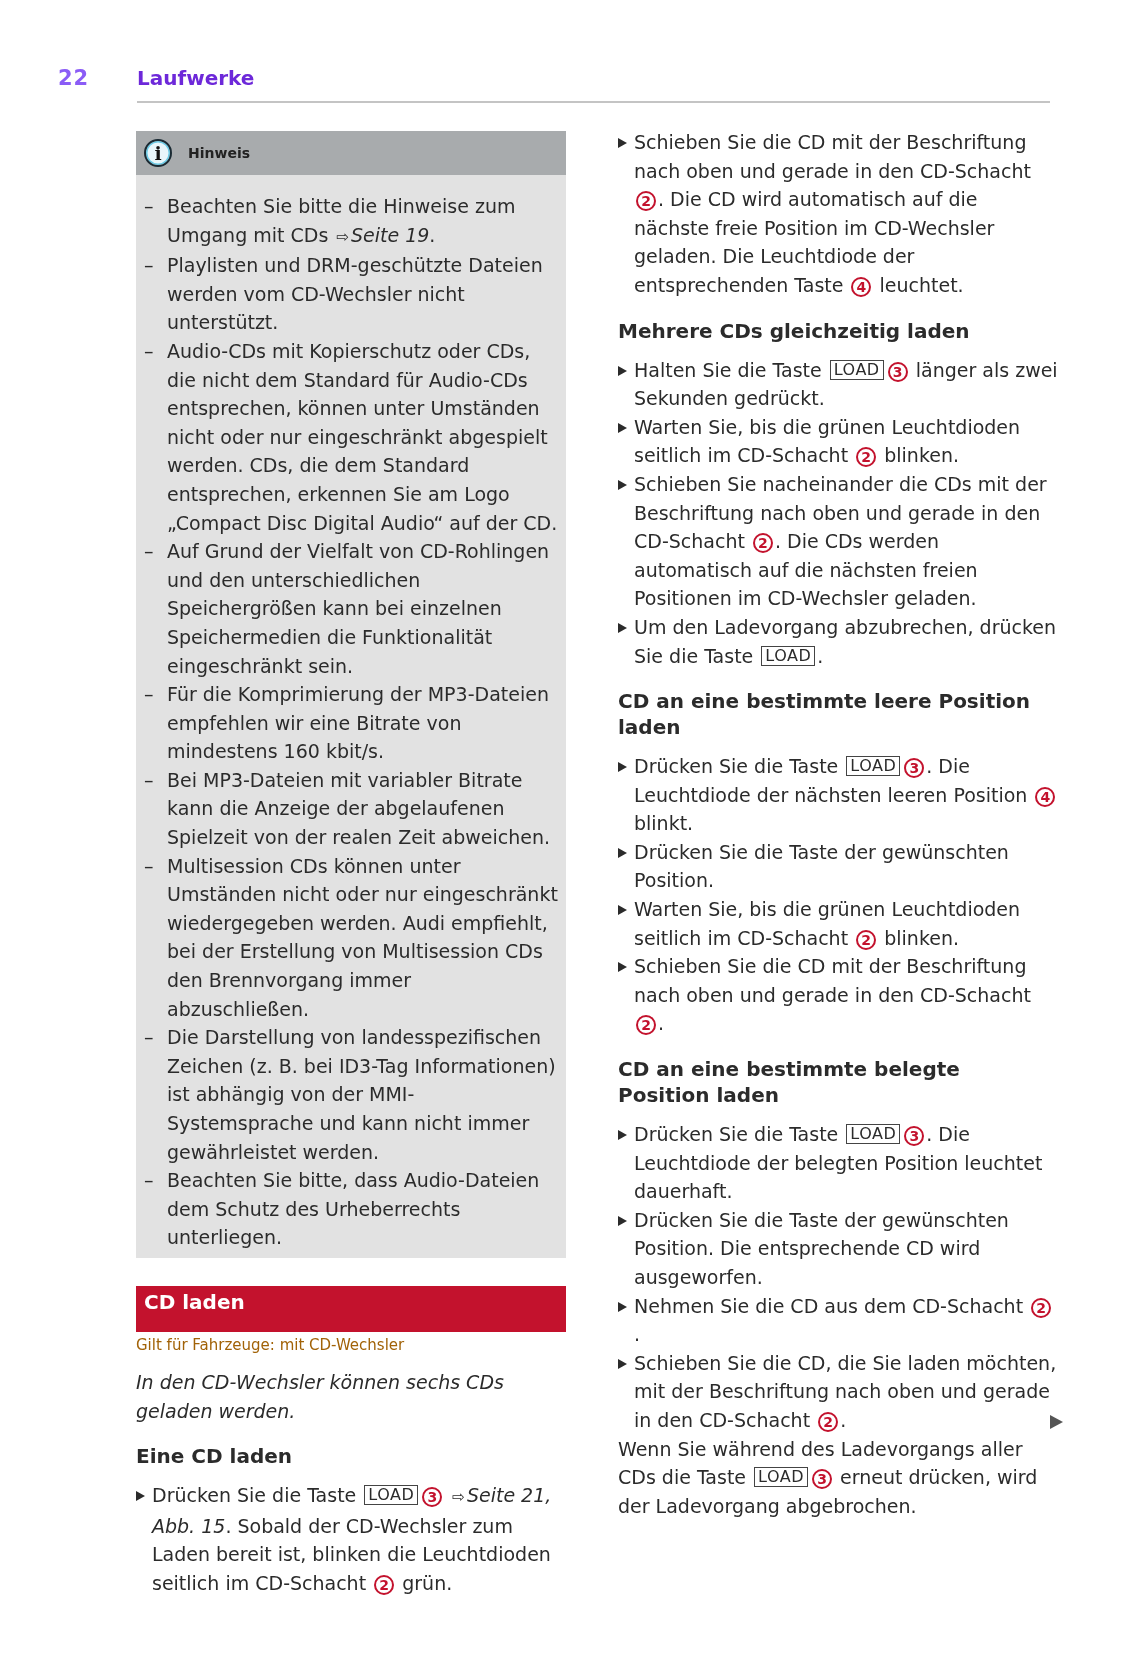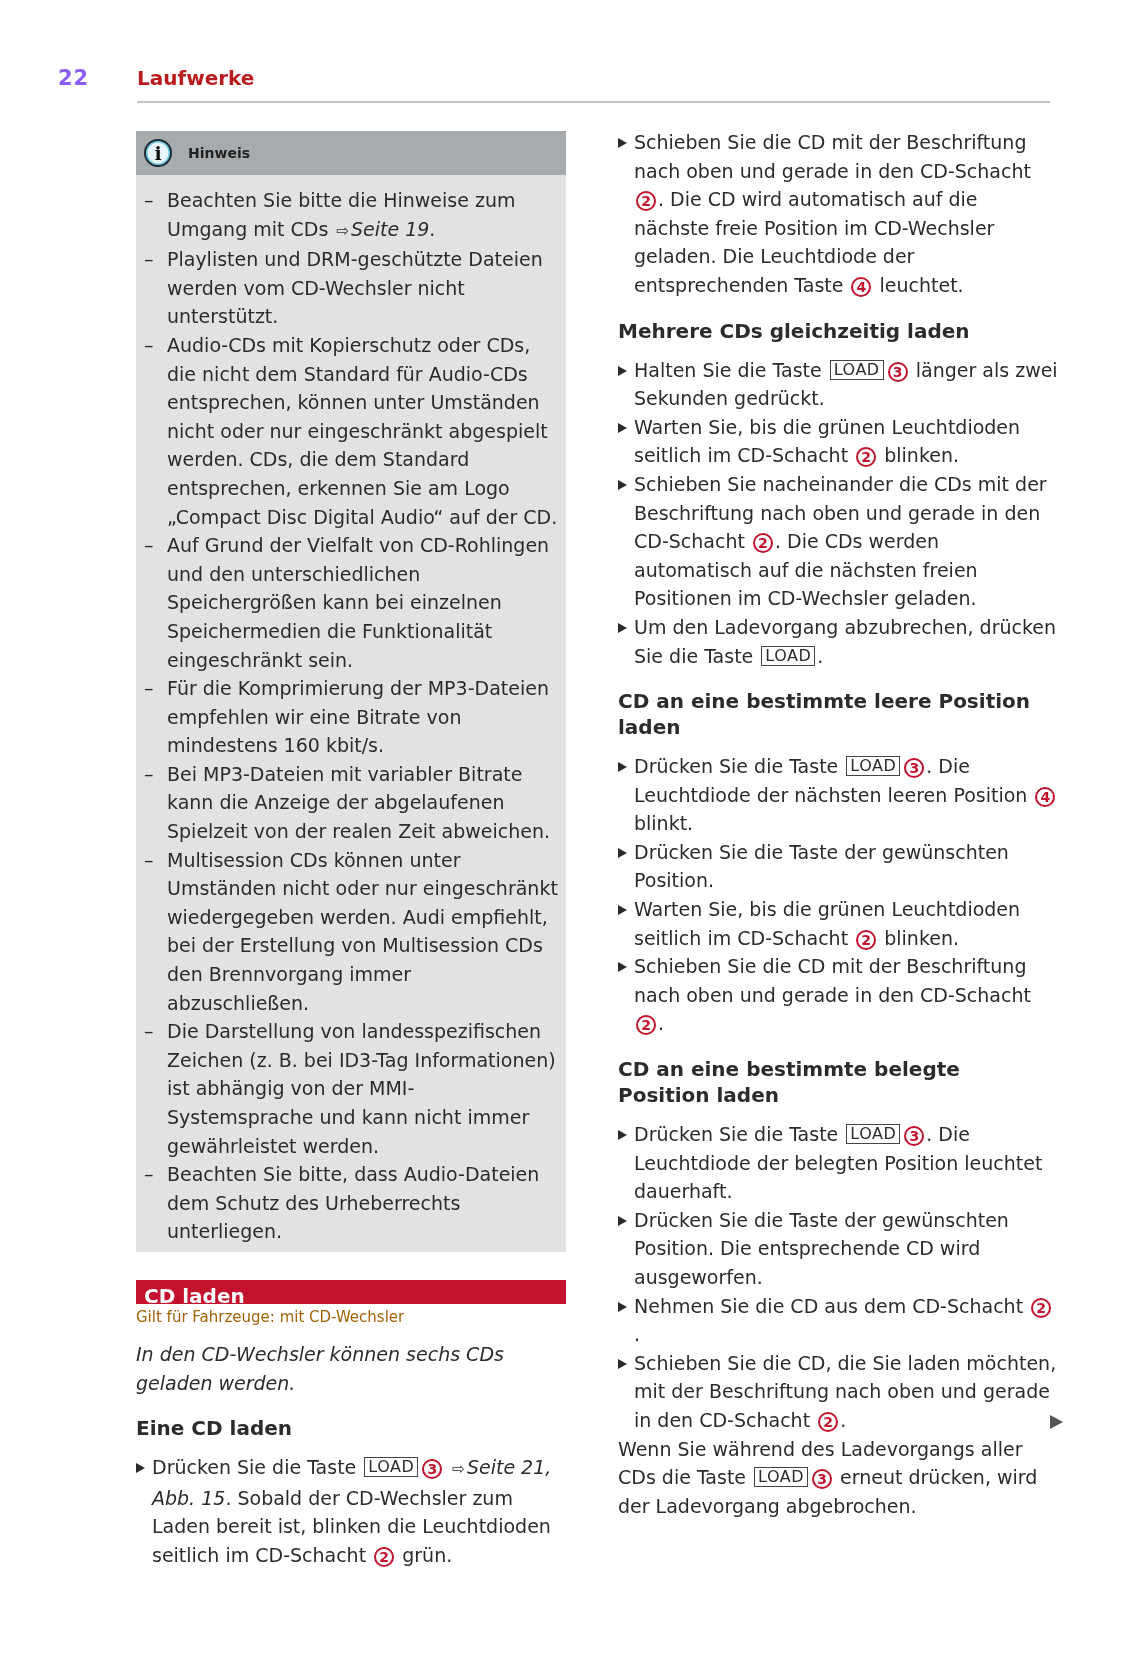--- a/index.html
+++ b/index.html
@@ -2,56 +2,56 @@
 <html><head>
 <meta charset="utf-8">
 <style>
   html, body { margin: 0; padding: 0; background: #ffffff; }
   body {
     width: 1142px; height: 1654px; position: relative; overflow: hidden;
     font-family: "DejaVu Sans", sans-serif; color: #2b2b2b;
   }
   .header { position: absolute; left: 58px; top: 66px; width: 992px; }
   .page-num { position: absolute; left: 0; top: 0; font-size: 21px; font-weight: bold; letter-spacing: 1px; color: #8b5cf6; }
-  .chapter { position: absolute; left: 79px; top: 0; font-size: 20px; font-weight: bold; color: #b91c1c; }
+  .chapter { position: absolute; left: 79px; top: 0; font-size: 20px; font-weight: bold; color: #6d28d9; }
   .header-rule { position: absolute; left: 79px; top: 35px; width: 913px; height: 2px; background: #c4c4c4; }
 
   .col { position: absolute; font-size: 19px; line-height: 28.6px; }
   .col-left { left: 136px; top: 131px; width: 430px; }
   .col-right { left: 618px; top: 128px; width: 440px; }
 
   .note-box { background: #e2e2e2; width: 430px; padding-bottom: 6px; }
   .note-head { background: #a8abad; height: 44px; display: flex; align-items: center; padding-left: 8px; }
   .info-icon {
     width: 28px; height: 28px; border-radius: 50%; border: 2.5px solid #1a2a33;
     background: #e8f6fb; box-shadow: 0 0 0 1.5px #6ccbe6 inset;
     display: flex; align-items: center; justify-content: center;
     font-family: "DejaVu Serif", serif; font-weight: bold; font-size: 19px; color: #111;
     box-sizing: border-box;
   }
   .note-title { margin-left: 16px; font-size: 14px; font-weight: bold; color: #222; }
-  .note-list { list-style: none; margin: 0; padding: 11px 8px 0 8px; }
+  .note-list { list-style: none; margin: 0; padding: 17px 8px 0 8px; }
   .note-list li { position: relative; padding-left: 23px; }
   .note-list li::before { content: "–"; position: absolute; left: 0; top: 0; }
 
   .ref-arrow { font-size: 15px; margin: 0 2px; }
   .it { font-style: italic; }
   .key {
     display: inline-block; border: 1.5px solid #444; padding: 0 3px; line-height: 18px;
     font-size: 16px; letter-spacing: 0.5px; vertical-align: 2px; margin: 0 2px;
   }
   .num {
     display: inline-block; width: 20px; height: 20px; border: 2px solid #c3122d; border-radius: 50%;
     color: #c3122d; font-weight: bold; font-size: 14px; line-height: 20px; text-align: center;
     box-sizing: border-box; line-height: 16px; vertical-align: 0px; margin: 0 2px;
   }
 
   .section-bar {
     background: #c3122d; color: #fff; font-weight: bold; font-size: 20px;
-    height: 24px; line-height: 32px; padding-left: 8px; margin-top: 28px; width: 422px;
+    height: 46px; line-height: 32px; padding-left: 8px; margin-top: 28px; width: 422px;
   }
   .applies { font-size: 15px; color: #a16207; line-height: 22px; margin-top: 2px; }
   .intro { font-style: italic; margin-top: 12px; }
   .subhead { font-weight: bold; font-size: 20px; margin-top: 18px; margin-bottom: 12px; line-height: 26px; }
 
   .steps { list-style: none; margin: 0; padding: 0; }
   .steps li { position: relative; padding-left: 16px; }
   .steps li::before {
     content: ""; position: absolute; left: 0; top: 10px;
     border-left: 9px solid #2b2b2b; border-top: 5px solid transparent; border-bottom: 5px solid transparent;

